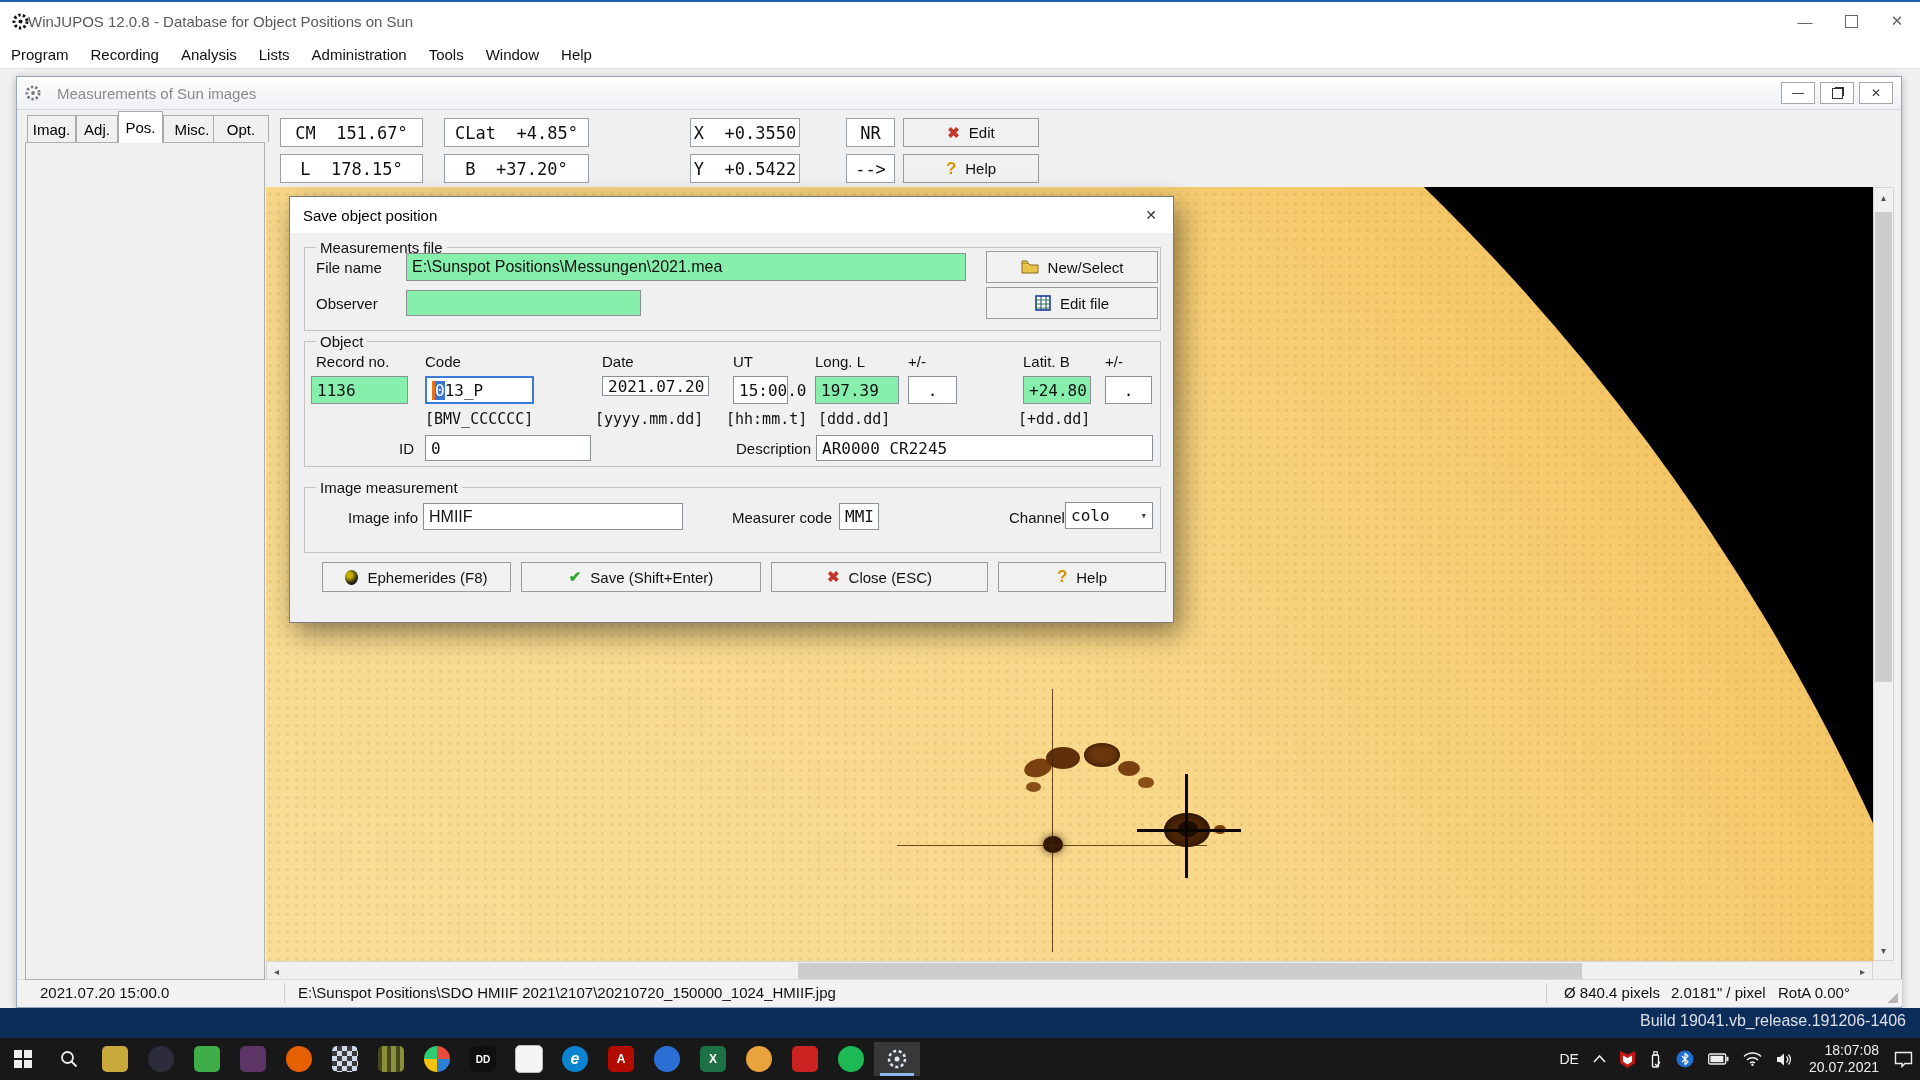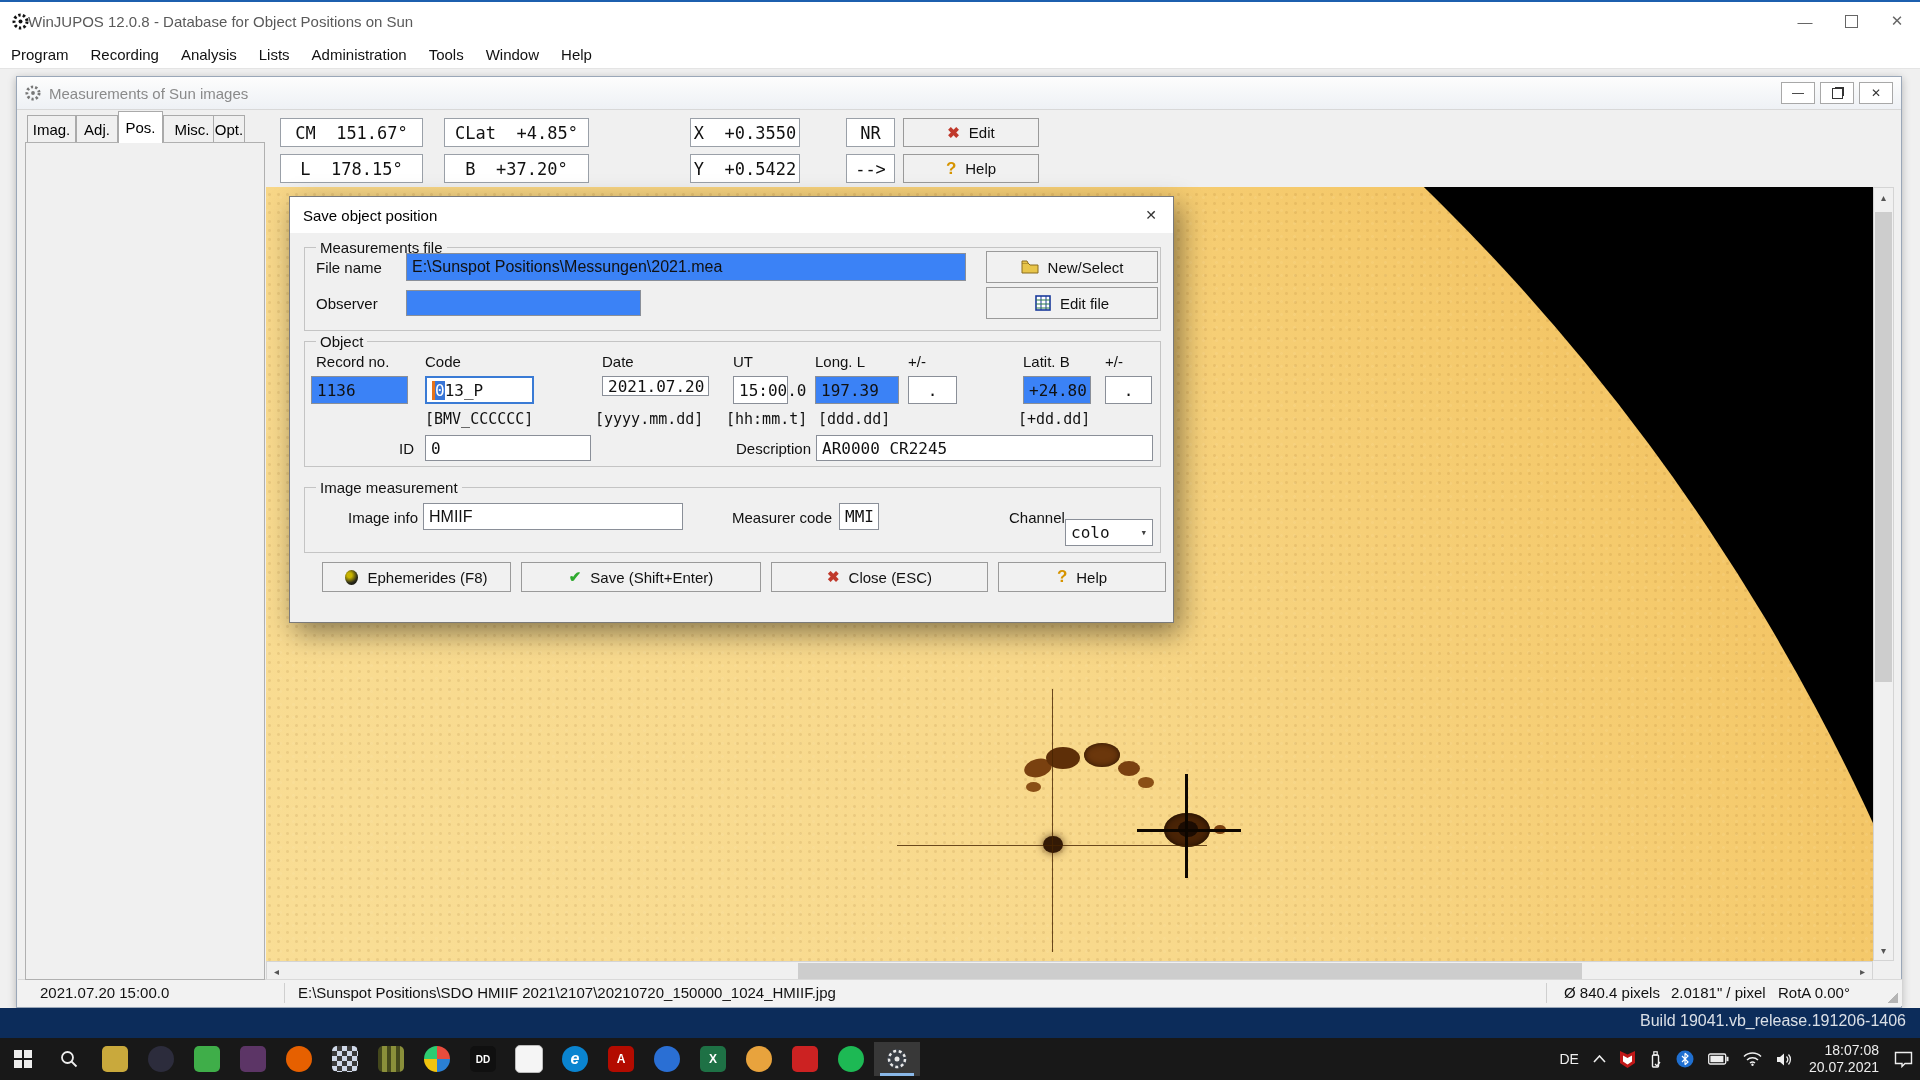--- a/index.html
+++ b/index.html
@@ -10,30 +10,30 @@
   .app{position:absolute;left:0;top:0;width:1920px;height:1008px;background:#f0f0f0;border-top:2px solid #1c5fae;box-sizing:border-box;}
   .titlebar{position:absolute;left:0;top:0;width:100%;height:38px;background:#ffffff;display:flex;align-items:center;}
   .titlebar .title{color:#5a5a5a;font-size:15px;margin-left:10px;}
   .wincontrols{position:absolute;right:0;top:0;height:38px;display:flex;}
   .wincontrols .wc{width:46px;height:38px;display:flex;align-items:center;justify-content:center;color:#666;font-size:15px;}
   .menubar{position:absolute;left:0;top:38px;width:100%;height:28px;background:#ffffff;display:flex;align-items:center;border-bottom:1px solid #e4e4e4;}
   .menubar span{font-size:15px;color:#111;padding:0 11px;}
   
   .child{position:absolute;left:16px;top:74px;width:1886px;height:932px;background:#f0f0f0;border:1px solid #9aa7b8;box-sizing:border-box;box-shadow:0 2px 8px rgba(0,0,0,.25);}
   .ctitle{position:absolute;left:0;top:0;width:100%;height:32px;background:linear-gradient(#fdfdfd,#eef1f5);display:flex;align-items:center;border-bottom:1px solid #d8d8d8;}
-  .ctitle .title{color:#8a8a8a;font-size:15px;margin-left:8px;}
+  .ctitle .title{color:#8a8a8a;font-size:15px;margin-left:16px;}
   .cbtn{width:32px;height:20px;background:#fff;border:1px solid #a8a8a8;display:flex;align-items:center;justify-content:center;color:#333;font-size:12px;margin-left:5px;}
   
   .tab{position:absolute;top:38px;height:27px;background:#f0f0f0;border:1px solid #aaa;border-bottom:none;display:flex;align-items:center;justify-content:center;font-size:15px;box-sizing:border-box;}
   .tab.active{background:#fff;top:34px;height:32px;z-index:3;}
   .pane{position:absolute;left:8px;top:65px;width:240px;height:838px;background:#f0f0f0;border:1px solid #b0b0b0;box-sizing:border-box;z-index:2;}
   
   .valbox{background:#fff;border:1px solid #9aa0a8;display:flex;align-items:center;justify-content:center;font-family:"DejaVu Sans Mono",monospace;font-size:17px;white-space:pre;box-sizing:border-box;color:#111;}
   .field{background:#fff;border:1px solid #8a8f98;display:flex;align-items:center;font-family:"DejaVu Sans Mono",monospace;font-size:16px;padding:0 5px;box-sizing:border-box;white-space:pre;color:#111;}
-  .cream{background:#3b82f6;}
+  .cream{background:#86efac;}
   .btn{background:#f1f1f1;border:1px solid #9a9a9a;display:flex;align-items:center;justify-content:center;gap:9px;font-size:15px;box-sizing:border-box;color:#111;}
   .grp{position:absolute;border:1px solid #bcbcbc;box-sizing:border-box;}
   .grplab{position:absolute;background:#f0f0f0;padding:0 4px;font-size:15px;color:#111;}
   .lab{position:absolute;font-size:15px;color:#111;white-space:nowrap;}
   .hint{position:absolute;font-family:"DejaVu Sans Mono",monospace;font-size:15px;color:#111;white-space:pre;}
   .cb{position:absolute;width:16px;height:16px;background:#fff;border:1px solid #555;box-sizing:border-box;display:flex;align-items:center;justify-content:center;font-size:13px;color:#222;}
   .sw{width:19px;height:18px;display:inline-block;box-sizing:border-box;border:1px solid #888;}
   .spin{position:absolute;width:19px;display:flex;flex-direction:column;}
   .spin div{flex:1;background:#f1f1f1;border:1px solid #9a9a9a;display:flex;align-items:center;justify-content:center;font-size:8px;color:#333;box-sizing:border-box;}
   .darkred{color:#8c1a1a;}
@@ -115,21 +115,21 @@
               <span style="display:inline-block;width:9px;height:9px;border:1px solid #333;box-shadow:2px -2px 0 -1px #333"></span>
             </div>
           <div class="cbtn">✕</div>
         </div>
       </div>
 
       <div class="tab" style="left:10px;width:49px">Imag.</div>
       <div class="tab" style="left:59px;width:42px">Adj.</div>
       <div class="tab active" style="left:101px;width:45px">Pos.</div>
       <div class="tab" style="left:146px;width:58px">Misc.</div>
-      <div class="tab" style="left:196px;width:32px">Opt.</div>
+      <div class="tab" style="left:196px;width:56px">Opt.</div>
 
       <div class="valbox f" style="left:263px;top:41px;width:143px;height:29px">CM  151.67°</div>
       <div class="valbox f" style="left:427px;top:41px;width:145px;height:29px">CLat  +4.85°</div>
       <div class="valbox f" style="left:673px;top:41px;width:110px;height:29px">X  +0.3550</div>
       <div class="valbox f" style="left:829px;top:41px;width:49px;height:29px">NR</div>
       <div class="btn f" style="left:886px;top:41px;width:136px;height:29px">
         <span style="color:#c0392b;font-weight:bold">✖</span>
         <span>Edit</span>
       </div>
 
@@ -336,21 +336,21 @@
     <div class="lab" style="left:446px;top:243px">Description</div>
     <div class="field f" style="left:526px;top:238px;width:337px;height:26px">AR0000 CR2245</div>
 
     <div class="grp" style="left:14px;top:290px;width:857px;height:66px;border-color:#c4c4c4"></div>
     <div class="grplab" style="left:26px;top:282px">Image measurement</div>
     <div class="lab" style="left:58px;top:312px">Image info</div>
     <div class="field f" style="left:133px;top:306px;width:260px;height:27px;font-family:'Liberation Sans',sans-serif;font-size:16px">HMIIF</div>
     <div class="lab" style="left:442px;top:312px">Measurer code</div>
     <div class="field f" style="left:549px;top:306px;width:40px;height:27px">MMI</div>
     <div class="lab" style="left:719px;top:312px">Channel</div>
-    <div class="field f" style="left:775px;top:322px;width:88px;height:27px;justify-content:space-between">
+    <div class="field f" style="left:775px;top:305px;width:88px;height:27px;justify-content:space-between">
       <span>colo</span>
       <span style="color:#444;font-size:11px">▾</span>
     </div>
 
     <div class="btn f" style="left:32px;top:365px;width:189px;height:30px">
       <span style="width:13px;height:15px;border-radius:50%;background:radial-gradient(circle at 35% 35%, #c8b400 18%, #2a2a1a 60%, #000 100%);display:inline-block"></span>
       <span>Ephemerides (F8)</span>
     </div>
     <div class="btn f" style="left:231px;top:365px;width:240px;height:30px">
       <span style="color:#2faa2f;font-weight:bold">✔</span>

